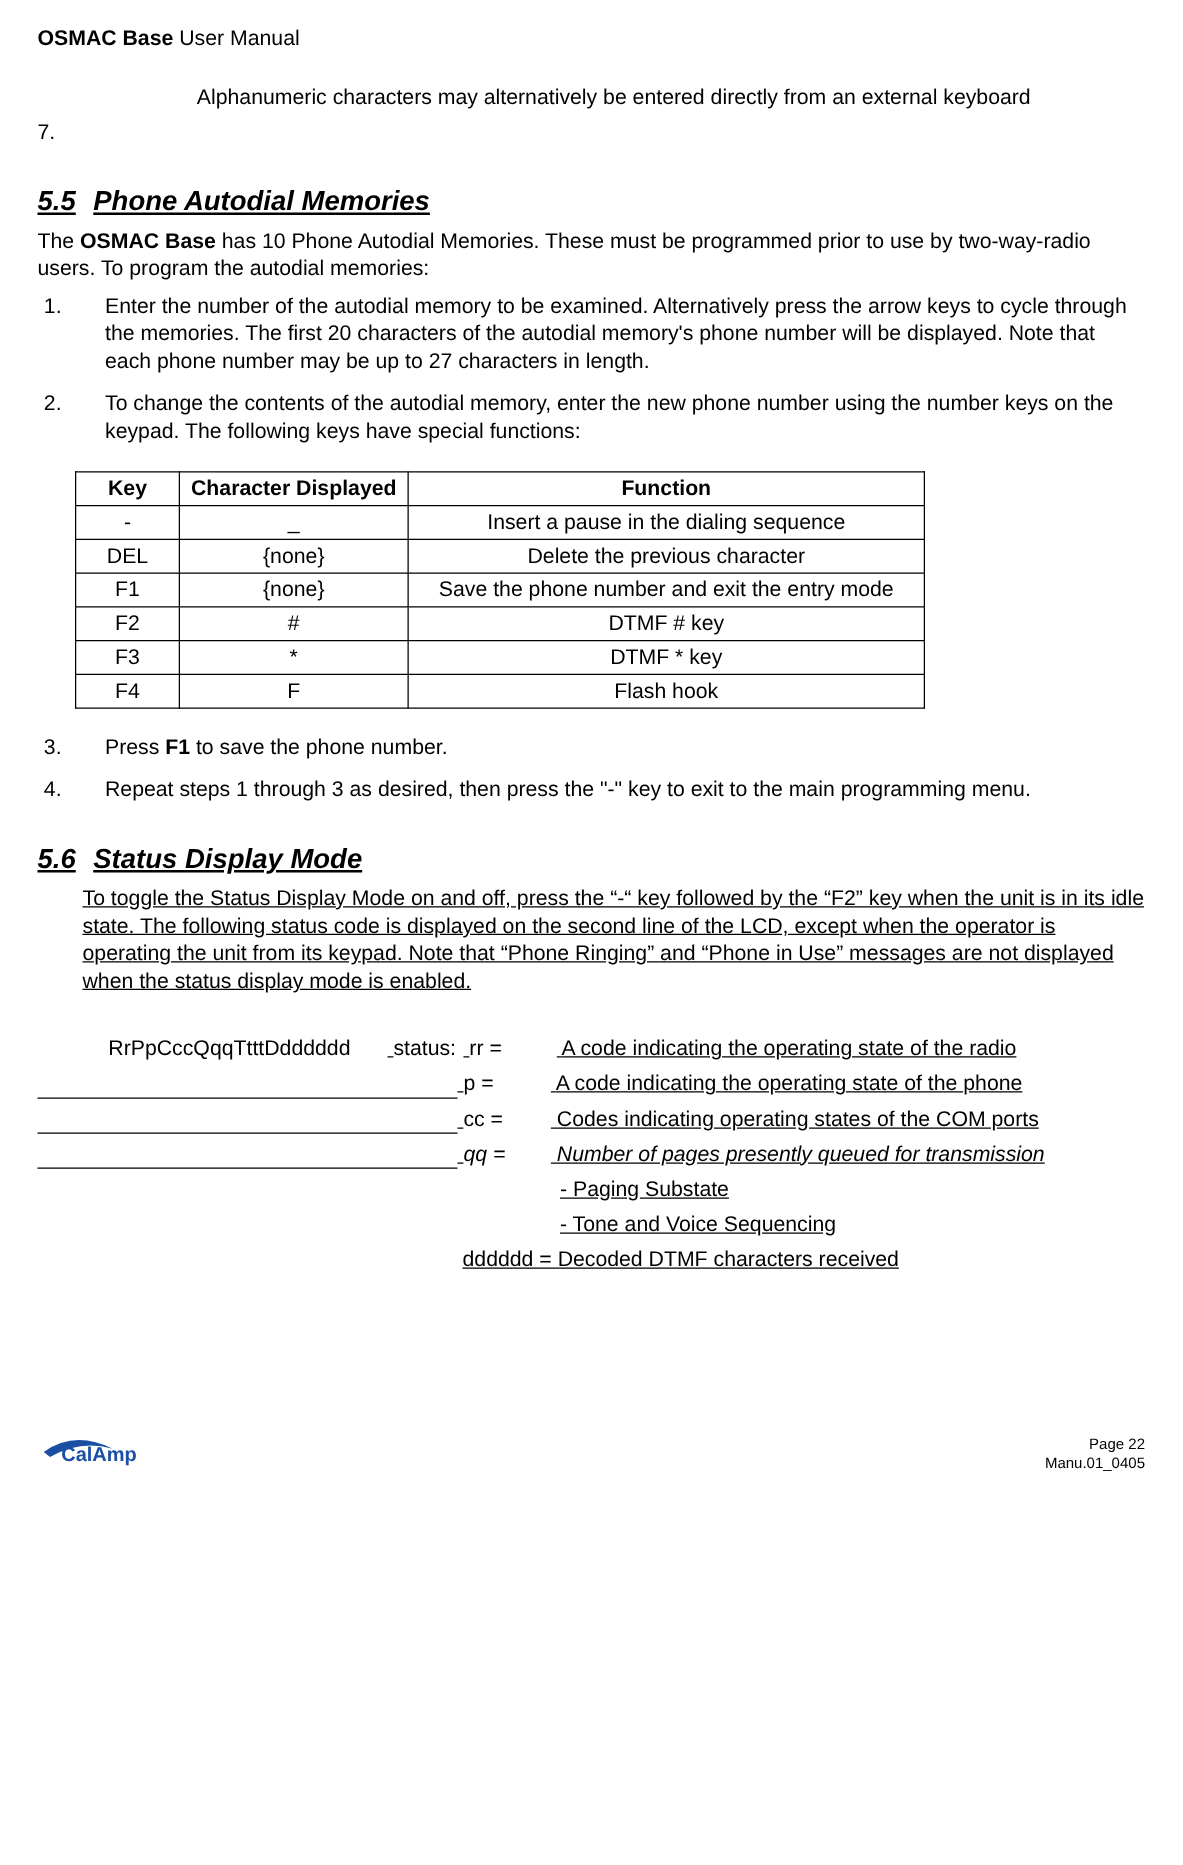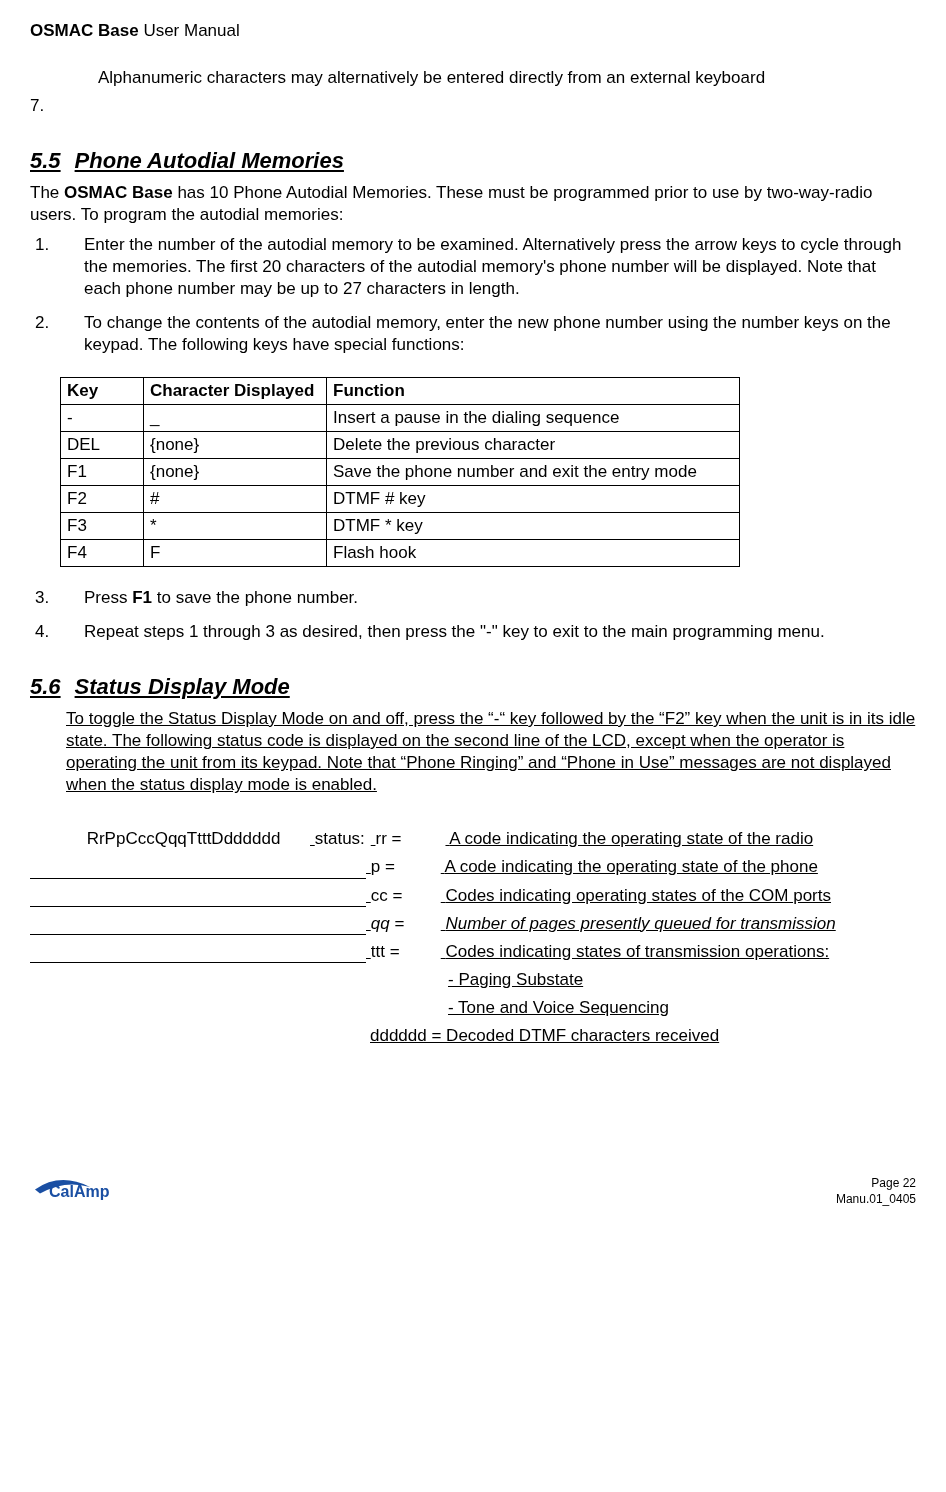--- a/index.html
+++ b/index.html
@@ -8,41 +8,41 @@
     margin: 0;
     padding: 20px 30px;
     width: 946px;
     box-sizing: border-box;
     color: #000;
     line-height: 1.3;
   }
   .header-line { margin-bottom: 25px; }
   .header-line b { font-weight: bold; }
   .para { margin: 6px 0; }
-  .indent1 { margin-left: 68px; }
+  .indent1 { margin-left: 36px; text-align: center; }
   ol.steps { margin: 8px 0; padding-left: 24px; }
   ol.steps > li { padding-left: 30px; margin-bottom: 12px; }
   .section-heading {
     font-weight: bold;
     font-style: italic;
     font-size: 22px;
     margin-top: 30px;
     margin-bottom: 4px;
     text-decoration: underline;
   }
   .section-heading .num { margin-right: 14px; }
   table.key-table {
     border-collapse: collapse;
     margin: 20px 0 20px 30px;
     width: 680px;
   }
   table.key-table td, table.key-table th {
     border: 1px solid #000;
     padding: 2px 6px;
-    text-align: left;
+    text-align: center;
     vertical-align: top;
     font-size: 17px;
   }
   table.key-table th { font-weight: bold; }
   .underline-block { text-decoration: underline; margin-left: 36px; }
   .sub-item { margin-left: 418px; text-decoration: underline; margin-top:6px; margin-bottom:6px; }
   .dddddd { margin-left: 340px; text-decoration: underline; margin-top:6px; }
   .footer {
     display: flex;
     justify-content: space-between;
@@ -156,25 +156,20 @@
     <span style="display:inline-block;width:70px;">cc =</span>
     <span>Codes indicating operating states of the COM ports</span>
   </div>
 
   <div class="underline-block" style="margin:6px 0;font-style:italic;">
     <span style="display:inline-block;width:336px;border-bottom:1px solid #000;height:1em;vertical-align:bottom;"></span>
     <span style="display:inline-block;width:70px;">qq =</span>
     <span>Number of pages presently queued for transmission</span>
   </div>
 
-  <div class="underline-block" style="margin:6px 0;">
-    <span style="display:inline-block;width:336px;border-bottom:1px solid #000;height:1em;vertical-align:bottom;"></span>
-    <span style="display:inline-block;width:70px;">ttt =</span>
-    <span>Codes indicating states of transmission operations:</span>
-  </div>
 
   <div class="sub-item">- Paging Substate</div>
   <div class="sub-item">- Tone and Voice Sequencing</div>
 
   <div class="dddddd">dddddd = Decoded DTMF characters received</div>
 </div>
 
 <div class="footer">
   <div class="logo">
     <svg viewBox="0 0 220 70">

